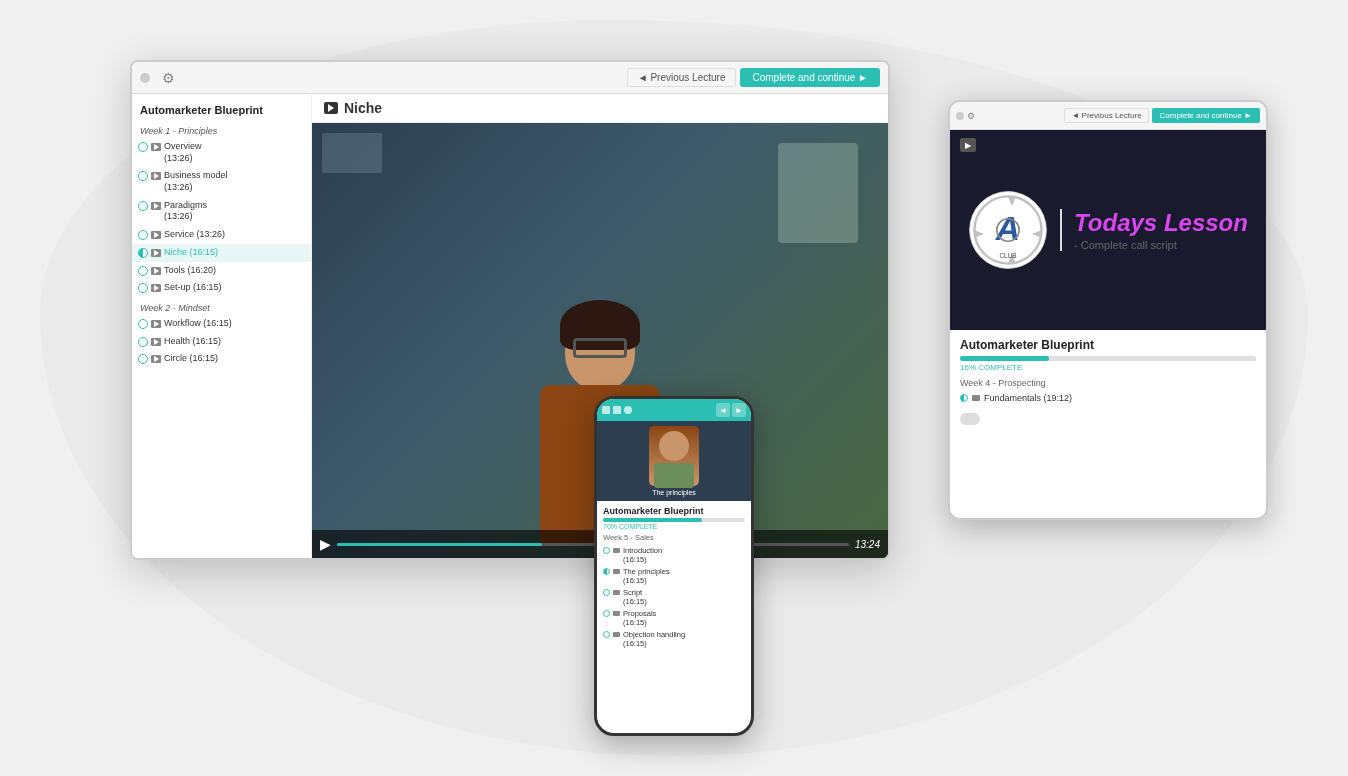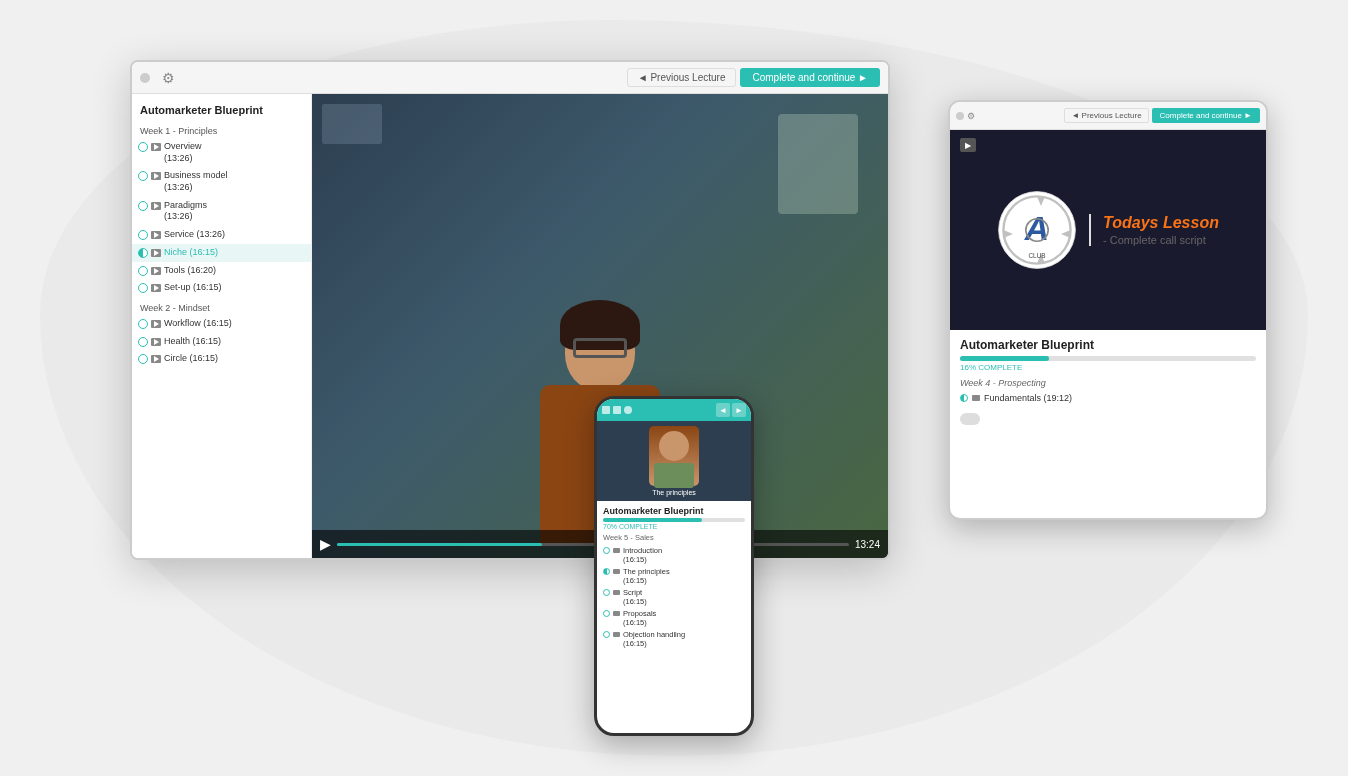--- a/index.html
+++ b/index.html
@@ -106,20 +106,21 @@
     .progress-label {
       font-size: 9px;
       color: #2bbfb3;
       text-align: center;
       margin-top: 2px;
     }
     .sidebar-section {
       padding: 6px 8px 2px;
       font-size: 9px;
       color: #555;
+      font-style: italic;
     }
     .sidebar-item {
       display: flex;
       align-items: flex-start;
       padding: 3px 6px;
       cursor: pointer;
       gap: 3px;
     }
     .sidebar-item.active {
       background: #e8f7f6;
@@ -251,20 +252,21 @@
       gap: 6px;
     }
     .play-btn-ctrl {
       color: #fff;
       font-size: 14px;
       cursor: pointer;
     }
     .time-display {
       color: #fff;
       font-size: 10px;
+      font-style: italic;
     }
     .progress-video {
       flex: 1;
       height: 3px;
       background: #555;
       border-radius: 2px;
     }
     .progress-video-fill {
       width: 40%;
       height: 100%;
@@ -333,23 +335,23 @@
     .automarketer-logo {
       width: 80px;
       height: 80px;
       flex-shrink: 0;
     }
     .lesson-title-area {
       border-left: 2px solid #ddd;
       padding-left: 12px;
     }
     .todays-lesson {
-      font-size: 16px;
+      font-size: 24px;
       font-weight: bold;
-      color: #f97316;
+      color: #d946ef;
       font-style: italic;
     }
     .discovery-text {
       font-size: 11px;
       color: #666;
       margin-top: 2px;
     }
 
     .tablet-content {
       padding: 8px 10px;
@@ -363,21 +365,21 @@
     .tablet-progress-bar-bg {
       height: 5px; background: #e0e0e0; border-radius: 3px; margin-bottom: 2px;
     }
     .tablet-progress-bar-fill {
       height: 5px; background: #2bbfb3; border-radius: 3px; width: 30%;
     }
     .tablet-progress-label {
       font-size: 8px; color: #2bbfb3; margin-bottom: 6px;
     }
     .tablet-section {
-      font-size: 9px; color: #666; margin: 4px 0 3px; font-style: italic;
+      font-size: 9px; color: #666; margin: 4px 0 3px; 
     }
     .tablet-item {
       display: flex; align-items: flex-start; gap: 4px; padding: 2px 0; font-size: 9px; color: #333;
     }
     .tablet-item-circle {
       width: 8px; height: 8px; border-radius: 50%; border: 1.5px solid #2bbfb3; flex-shrink: 0; margin-top: 1px;
     }
     .tablet-item-video {
       width: 8px; height: 6px; background: #888; border-radius: 1px; flex-shrink: 0; margin-top: 2px;
     }
@@ -546,20 +548,24 @@
         <span class="sidebar-item-text">Health (16:15)</span>
       </div>
       <div class="sidebar-item">
         <div class="sidebar-item-circle"></div>
         <div class="sidebar-item-video"></div>
         <span class="sidebar-item-text">Circle (16:15)</span>
       </div>
     </div>
 
     <div class="main-area">
+      <div class="video-title-bar">
+        <div class="video-title-icon"></div>
+        <span class="video-title-text">Niche</span>
+      </div>
       <div class="video-area">
         <div class="video-placeholder">
 
           <div style="position:absolute;bottom:28px;left:50%;transform:translateX(-50%);display:flex;flex-direction:column;align-items:center;">
             <div class="person-head">
               <div class="person-hair"></div>
               <div class="person-glasses"></div>
             </div>
             <div class="person-body"></div>
           </div>

